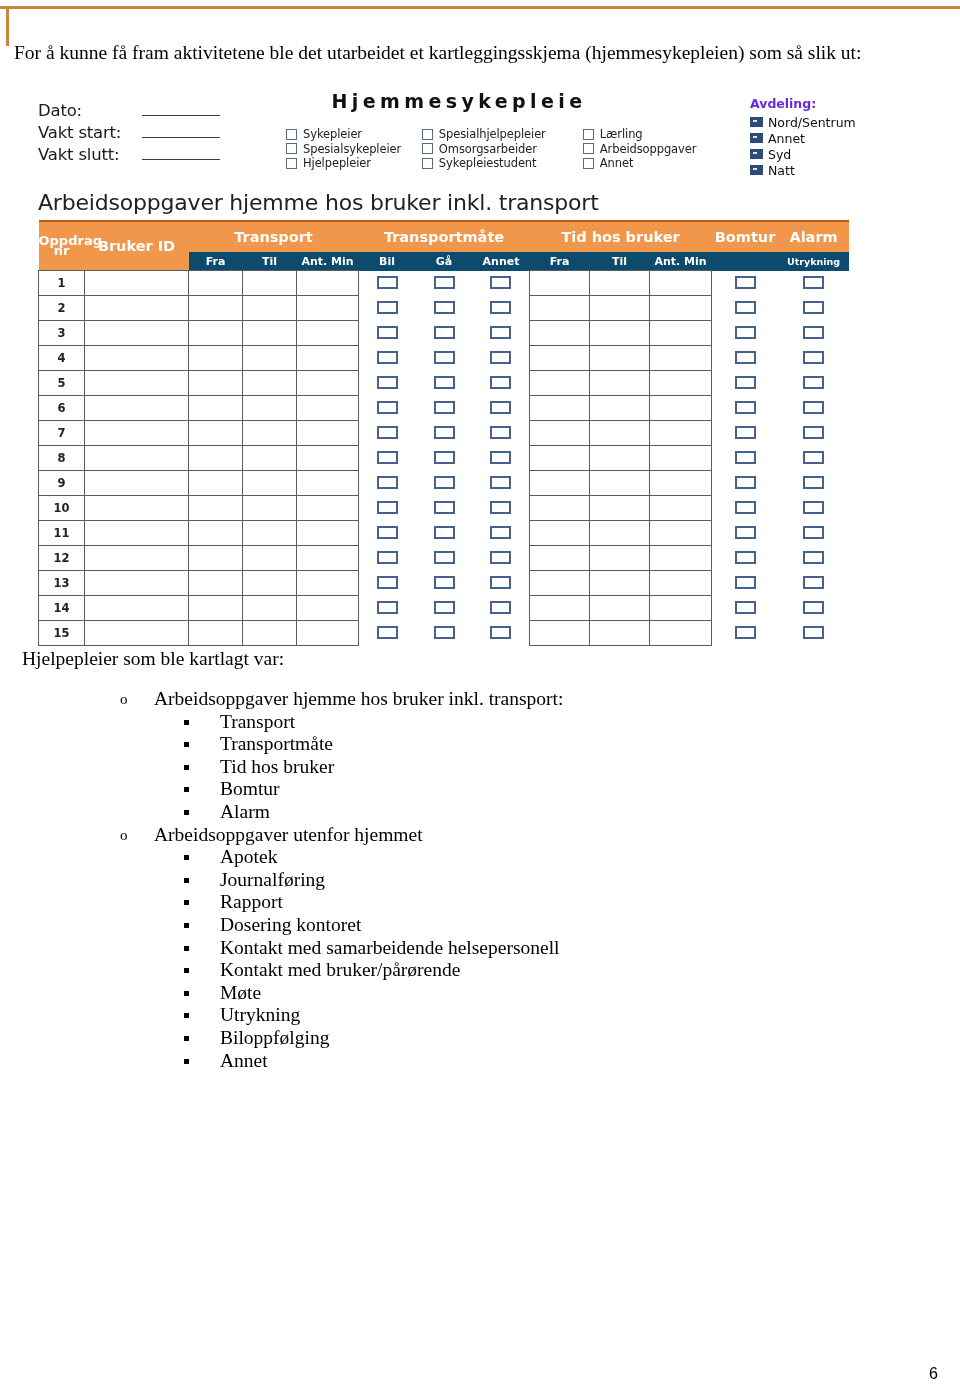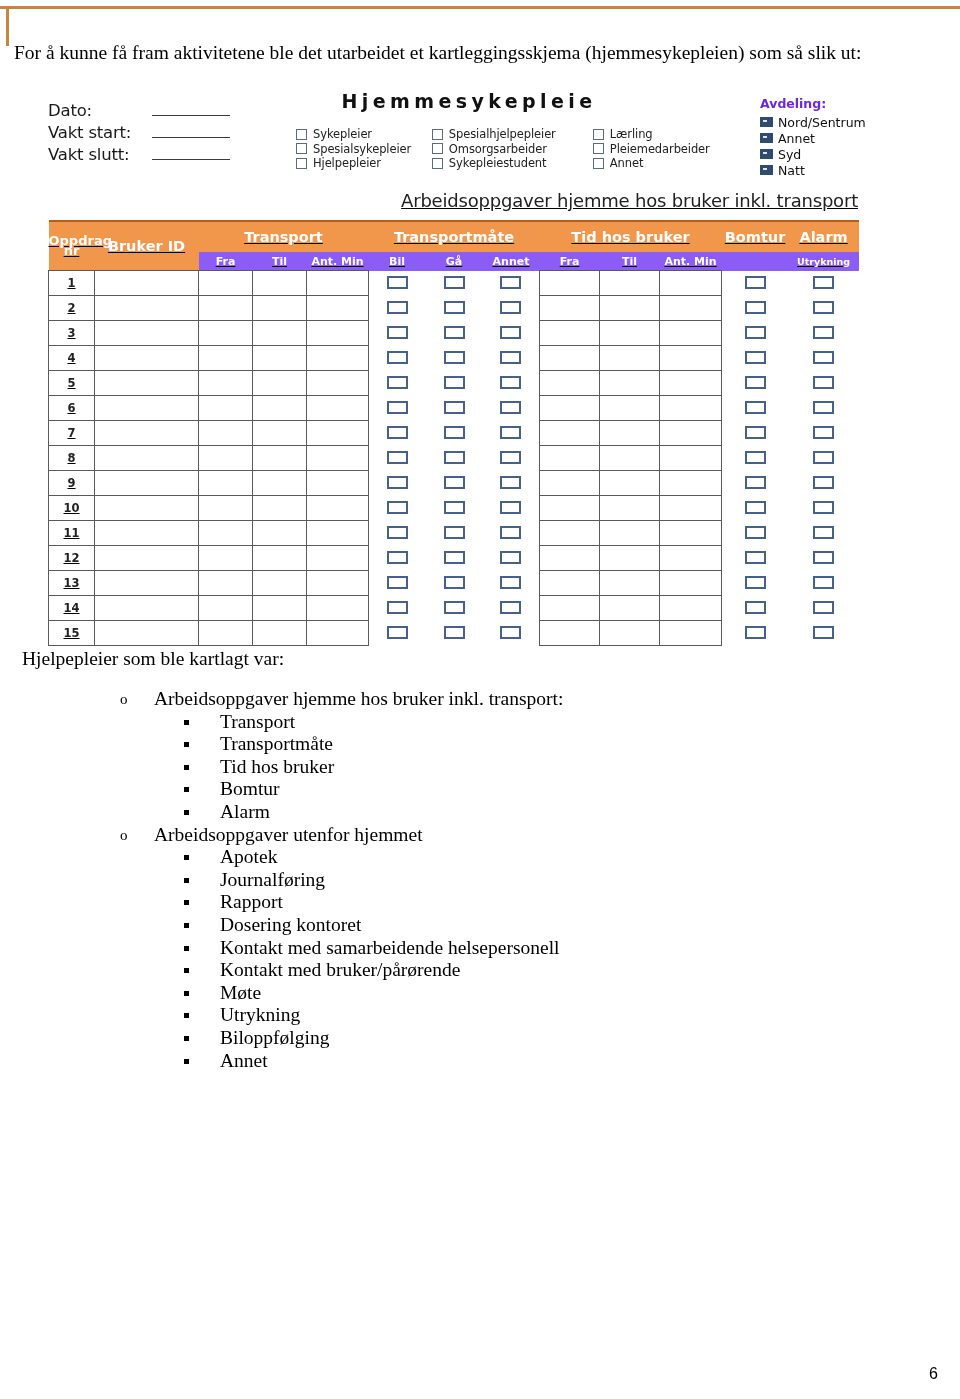--- a/index.html
+++ b/index.html
@@ -37,24 +37,23 @@
     width: 900px;
     font-family: "Liberation Serif", serif;
     font-size: 19.5px;
     line-height: 26px;
     white-space: nowrap;
   }
 
   
   #form {
     position: absolute;
-    left: 48px; top: 88px;
+    left: 38px; top: 88px;
     width: 810px;
     font-family: "DejaVu Sans", sans-serif;
-    text-decoration: underline;
   }
 
   
   .form-top {
     position: relative;
     height: 96px;
   }
 
   .datefields {
     position: absolute;
@@ -154,22 +153,22 @@
     width: 4px; height: 2px;
     background: #dfe6ef;
   }
   .avdeling-label {
     font-size: 12.5px;
     color: #111;
   }
 
   
   #table-title {
-    text-align: right;
-    font-size: 18px;
+    text-align: left;
+    font-size: 22px;
     color: #222;
     letter-spacing: -0.2px;
     margin: 6px 0 2px 0;
     height: 28px;
   }
 
   
   #sheet {
     border-collapse: collapse;
     border-spacing: 0;
@@ -189,21 +188,21 @@
     text-align: center;
     height: 30px;
     vertical-align: middle;
     border-top: 2px solid #b85c18;
   }
   thead tr.hdr-main th.tiny {
     font-size: 13px;
     line-height: 10.5px;
   }
   thead tr.hdr-sub th {
-    background: #8b5cf6;
+    background: #0c4a6e;
     color: #ffffff;
     font-size: 11px;
     font-weight: bold;
     text-align: center;
     height: 18px;
     vertical-align: middle;
   }
   thead tr.hdr-sub th.small {
     font-size: 9.5px;
   }
@@ -351,21 +350,21 @@
           <span class="role-label">Sykepleiestudent</span>
         </div>
       </div>
       <div class="role-col">
         <div class="role-item">
           <span class="cb-empty"></span>
           <span class="role-label">Lærling</span>
         </div>
         <div class="role-item">
           <span class="cb-empty"></span>
-          <span class="role-label">Pleiemedarbeider</span>
+          <span class="role-label">Arbeidsoppgaver</span>
         </div>
         <div class="role-item">
           <span class="cb-empty"></span>
           <span class="role-label">Annet</span>
         </div>
       </div>
     </div>
 
     <div class="avdeling">
       <div class="avdeling-title">Avdeling:</div>

